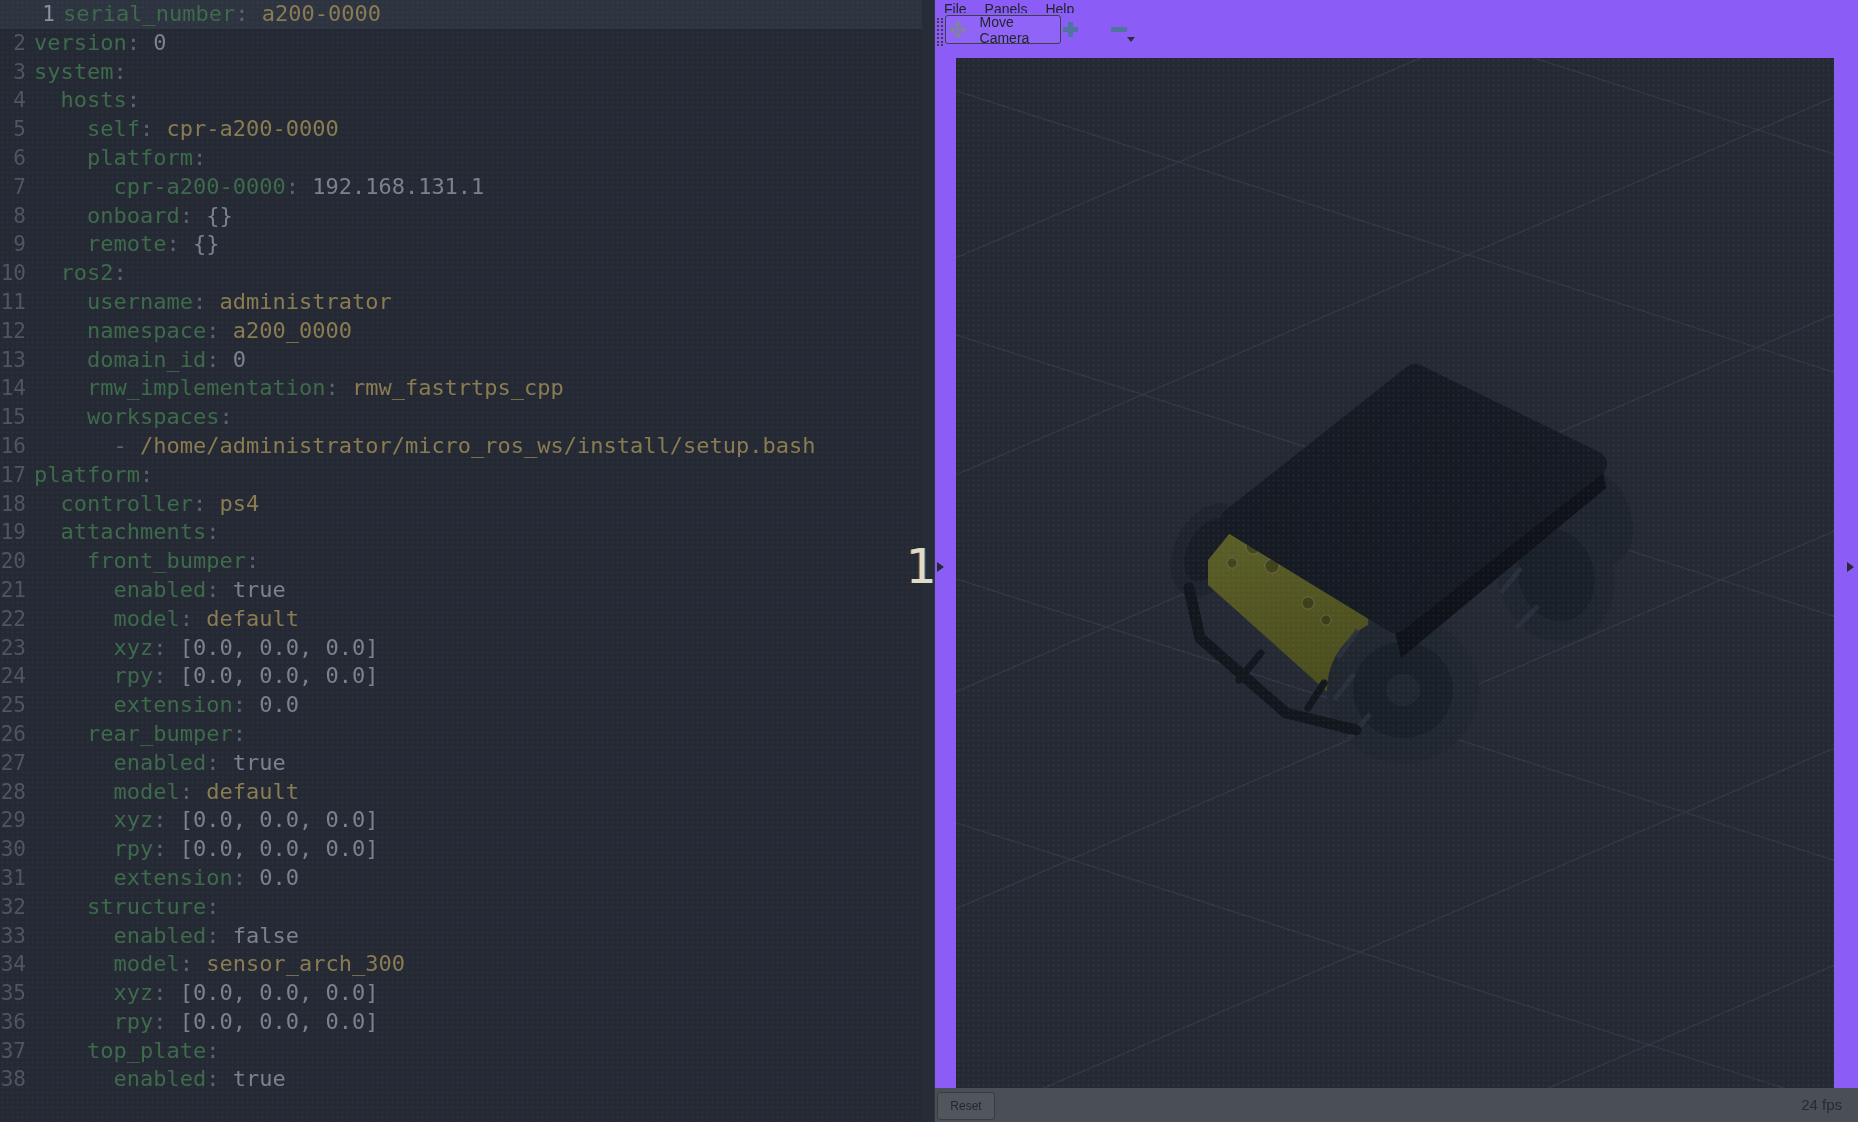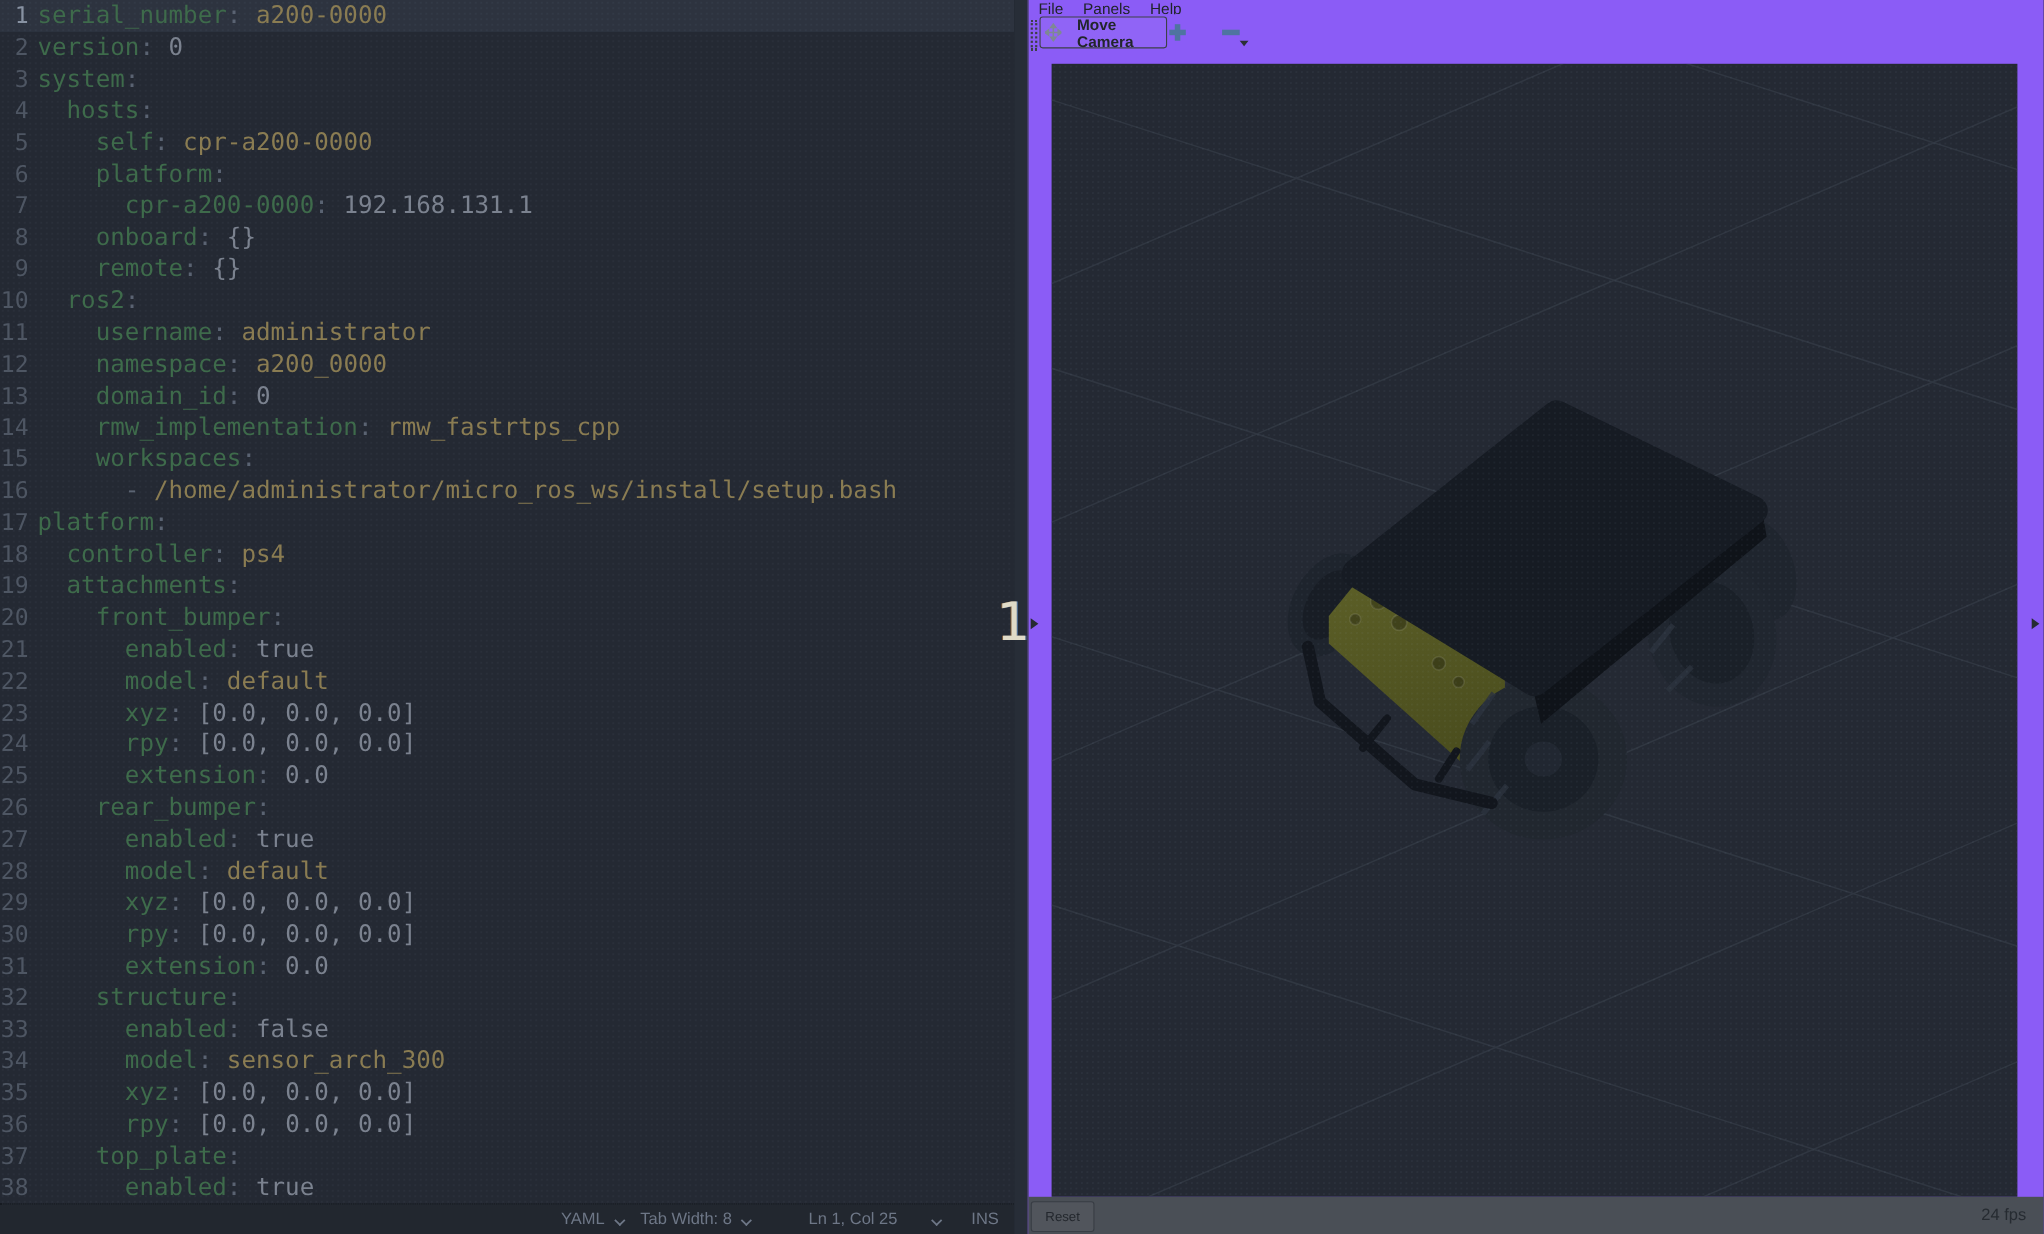--- a/index.html
+++ b/index.html
@@ -5,21 +5,21 @@
   html,body{margin:0;padding:0;background:#1d222a;width:1858px;height:1122px;overflow:hidden;}
   *{box-sizing:border-box;}
   body{font-family:"Liberation Sans","DejaVu Sans",sans-serif;position:relative;}
 
   
   .editor{position:absolute;left:0;top:0;width:922px;height:1122px;background:#242933;overflow:hidden;
     background-image:radial-gradient(rgba(170,190,220,0.045) 1px,transparent 1.2px);background-size:5px 5px;}
   .code-area{position:absolute;left:0;top:0;width:100%;font-family:"DejaVu Sans Mono",monospace;
     font-size:22px;line-height:28.8px;white-space:pre;}
   .line{height:28.8px;}
-  .line.cur{background:rgba(125,145,175,0.10);}
+  .line.cur{background:rgba(125,145,175,0.10);padding-left:29px;}
   .ln{display:inline-block;width:28px;text-align:right;padding-right:2px;margin-right:6px;
     color:#4e5663;font-size:21px;}
   .line.cur .ln{color:#8corner892a2;color:#8892a2;}
   .tok-key{color:#3e6b4b;}
   .tok-str{color:#8a7c52;}
   .tok-num{color:#7b828f;}
   .tok-punct{color:#5a6372;}
 
   .editor-statusbar{position:absolute;left:0;bottom:0;width:922px;height:28px;background:#22272f;
     border-top:1px dotted #161a21;color:#6e7787;font-size:15px;}
@@ -42,21 +42,21 @@
     padding:0 5px;margin-right:8px;}
   .menu-item:first-child{margin-left:4px;}
   .menu-item u{text-decoration:underline;}
 
   .rviz-toolbar{position:absolute;left:0;top:13px;width:100%;height:40px;}
   .tb-handle{position:absolute;left:2px;top:5px;width:6px;height:28px;
     border-left:2px dotted #3c4046;border-right:2px dotted #3c4046;}
   .tool-btn{position:absolute;left:10px;top:2px;width:116px;height:29px;border:1px solid #3c4147;
     border-radius:3px;background:rgba(255,255,255,0.05);color:#22262b;font-size:14px;
     display:flex;align-items:center;padding-left:4px;}
-  .tool-btn .label{margin-left:14px;font-weight:bold;}
+  .tool-btn .label{margin-left:14px;}
   .icon-plus{position:absolute;left:128px;top:9px;width:15px;height:15px;}
   .icon-plus::before{content:"";position:absolute;left:5px;top:0;width:5px;height:15px;background:#4f74a0;}
   .icon-plus::after{content:"";position:absolute;left:0;top:5px;width:15px;height:5px;background:#4f74a0;}
   .icon-minus{position:absolute;left:176px;top:14px;width:16px;height:5px;background:#4f74a0;}
   .icon-minus-arrow{position:absolute;left:192px;top:24px;width:0;height:0;
     border-left:4px solid transparent;border-right:4px solid transparent;border-top:5px solid #2b3036;}
 
   .renderview{position:absolute;left:21px;top:58px;width:878px;height:1030px;background:#242933;
     overflow:hidden;}
   .renderview .texture{position:absolute;left:0;top:0;right:0;bottom:0;
@@ -72,27 +72,20 @@
     border-radius:3px;background:rgba(255,255,255,0.04);color:#23272d;font-size:12px;
     text-align:center;line-height:26px;}
   .fps{position:absolute;right:16px;top:8px;color:#262b31;font-size:15px;}
 </style>
 </head>
 <body>
 
 <div class="editor">
   <div class="code-area"><div class="line cur"><span class="ln">1</span><span><span class="tok-key">serial_number</span><span class="tok-punct">: </span><span class="tok-str">a200-0000</span></span></div><div class="line"><span class="ln">2</span><span><span class="tok-key">version</span><span class="tok-punct">: </span><span class="tok-num">0</span></span></div><div class="line"><span class="ln">3</span><span><span class="tok-key">system</span><span class="tok-punct">:</span></span></div><div class="line"><span class="ln">4</span><span>  <span class="tok-key">hosts</span><span class="tok-punct">:</span></span></div><div class="line"><span class="ln">5</span><span>    <span class="tok-key">self</span><span class="tok-punct">: </span><span class="tok-str">cpr-a200-0000</span></span></div><div class="line"><span class="ln">6</span><span>    <span class="tok-key">platform</span><span class="tok-punct">:</span></span></div><div class="line"><span class="ln">7</span><span>      <span class="tok-key">cpr-a200-0000</span><span class="tok-punct">: </span><span class="tok-num">192.168.131.1</span></span></div><div class="line"><span class="ln">8</span><span>    <span class="tok-key">onboard</span><span class="tok-punct">: </span><span class="tok-num">{}</span></span></div><div class="line"><span class="ln">9</span><span>    <span class="tok-key">remote</span><span class="tok-punct">: </span><span class="tok-num">{}</span></span></div><div class="line"><span class="ln">10</span><span>  <span class="tok-key">ros2</span><span class="tok-punct">:</span></span></div><div class="line"><span class="ln">11</span><span>    <span class="tok-key">username</span><span class="tok-punct">: </span><span class="tok-str">administrator</span></span></div><div class="line"><span class="ln">12</span><span>    <span class="tok-key">namespace</span><span class="tok-punct">: </span><span class="tok-str">a200_0000</span></span></div><div class="line"><span class="ln">13</span><span>    <span class="tok-key">domain_id</span><span class="tok-punct">: </span><span class="tok-num">0</span></span></div><div class="line"><span class="ln">14</span><span>    <span class="tok-key">rmw_implementation</span><span class="tok-punct">: </span><span class="tok-str">rmw_fastrtps_cpp</span></span></div><div class="line"><span class="ln">15</span><span>    <span class="tok-key">workspaces</span><span class="tok-punct">:</span></span></div><div class="line"><span class="ln">16</span><span>      <span class="tok-punct">- </span><span class="tok-str">/home/administrator/micro_ros_ws/install/setup.bash</span></span></div><div class="line"><span class="ln">17</span><span><span class="tok-key">platform</span><span class="tok-punct">:</span></span></div><div class="line"><span class="ln">18</span><span>  <span class="tok-key">controller</span><span class="tok-punct">: </span><span class="tok-str">ps4</span></span></div><div class="line"><span class="ln">19</span><span>  <span class="tok-key">attachments</span><span class="tok-punct">:</span></span></div><div class="line"><span class="ln">20</span><span>    <span class="tok-key">front_bumper</span><span class="tok-punct">:</span></span></div><div class="line"><span class="ln">21</span><span>      <span class="tok-key">enabled</span><span class="tok-punct">: </span><span class="tok-num">true</span></span></div><div class="line"><span class="ln">22</span><span>      <span class="tok-key">model</span><span class="tok-punct">: </span><span class="tok-str">default</span></span></div><div class="line"><span class="ln">23</span><span>      <span class="tok-key">xyz</span><span class="tok-punct">: </span><span class="tok-num">[0.0, 0.0, 0.0]</span></span></div><div class="line"><span class="ln">24</span><span>      <span class="tok-key">rpy</span><span class="tok-punct">: </span><span class="tok-num">[0.0, 0.0, 0.0]</span></span></div><div class="line"><span class="ln">25</span><span>      <span class="tok-key">extension</span><span class="tok-punct">: </span><span class="tok-num">0.0</span></span></div><div class="line"><span class="ln">26</span><span>    <span class="tok-key">rear_bumper</span><span class="tok-punct">:</span></span></div><div class="line"><span class="ln">27</span><span>      <span class="tok-key">enabled</span><span class="tok-punct">: </span><span class="tok-num">true</span></span></div><div class="line"><span class="ln">28</span><span>      <span class="tok-key">model</span><span class="tok-punct">: </span><span class="tok-str">default</span></span></div><div class="line"><span class="ln">29</span><span>      <span class="tok-key">xyz</span><span class="tok-punct">: </span><span class="tok-num">[0.0, 0.0, 0.0]</span></span></div><div class="line"><span class="ln">30</span><span>      <span class="tok-key">rpy</span><span class="tok-punct">: </span><span class="tok-num">[0.0, 0.0, 0.0]</span></span></div><div class="line"><span class="ln">31</span><span>      <span class="tok-key">extension</span><span class="tok-punct">: </span><span class="tok-num">0.0</span></span></div><div class="line"><span class="ln">32</span><span>    <span class="tok-key">structure</span><span class="tok-punct">:</span></span></div><div class="line"><span class="ln">33</span><span>      <span class="tok-key">enabled</span><span class="tok-punct">: </span><span class="tok-num">false</span></span></div><div class="line"><span class="ln">34</span><span>      <span class="tok-key">model</span><span class="tok-punct">: </span><span class="tok-str">sensor_arch_300</span></span></div><div class="line"><span class="ln">35</span><span>      <span class="tok-key">xyz</span><span class="tok-punct">: </span><span class="tok-num">[0.0, 0.0, 0.0]</span></span></div><div class="line"><span class="ln">36</span><span>      <span class="tok-key">rpy</span><span class="tok-punct">: </span><span class="tok-num">[0.0, 0.0, 0.0]</span></span></div><div class="line"><span class="ln">37</span><span>    <span class="tok-key">top_plate</span><span class="tok-punct">:</span></span></div><div class="line"><span class="ln">38</span><span>      <span class="tok-key">enabled</span><span class="tok-punct">: </span><span class="tok-num">true</span></span></div></div>
 
-  <div class="editor-statusbar">
-    <span class="sb-item" style="left:510px"><span>YAML</span><span class="chev"></span></span>
-    <span class="sb-item" style="left:582px"><span>Tab Width: 8</span><span class="chev"></span></span>
-    <span class="sb-item" style="left:735px">Ln 1, Col 25</span>
-    <span class="sb-item" style="left:838px"><span class="chev"></span></span>
-    <span class="sb-item" style="left:883px">INS</span>
-  </div>
 </div>
 
 <div class="scroll-strip"></div>
 
 <div class="overlay-digit">1</div>
 
 <div class="rviz">
 
   <div class="rviz-menubar"><span class="menu-item"><u>F</u>ile</span><span class="menu-item"><u>P</u>anels</span><span class="menu-item"><u>H</u>elp</span></div>
 

